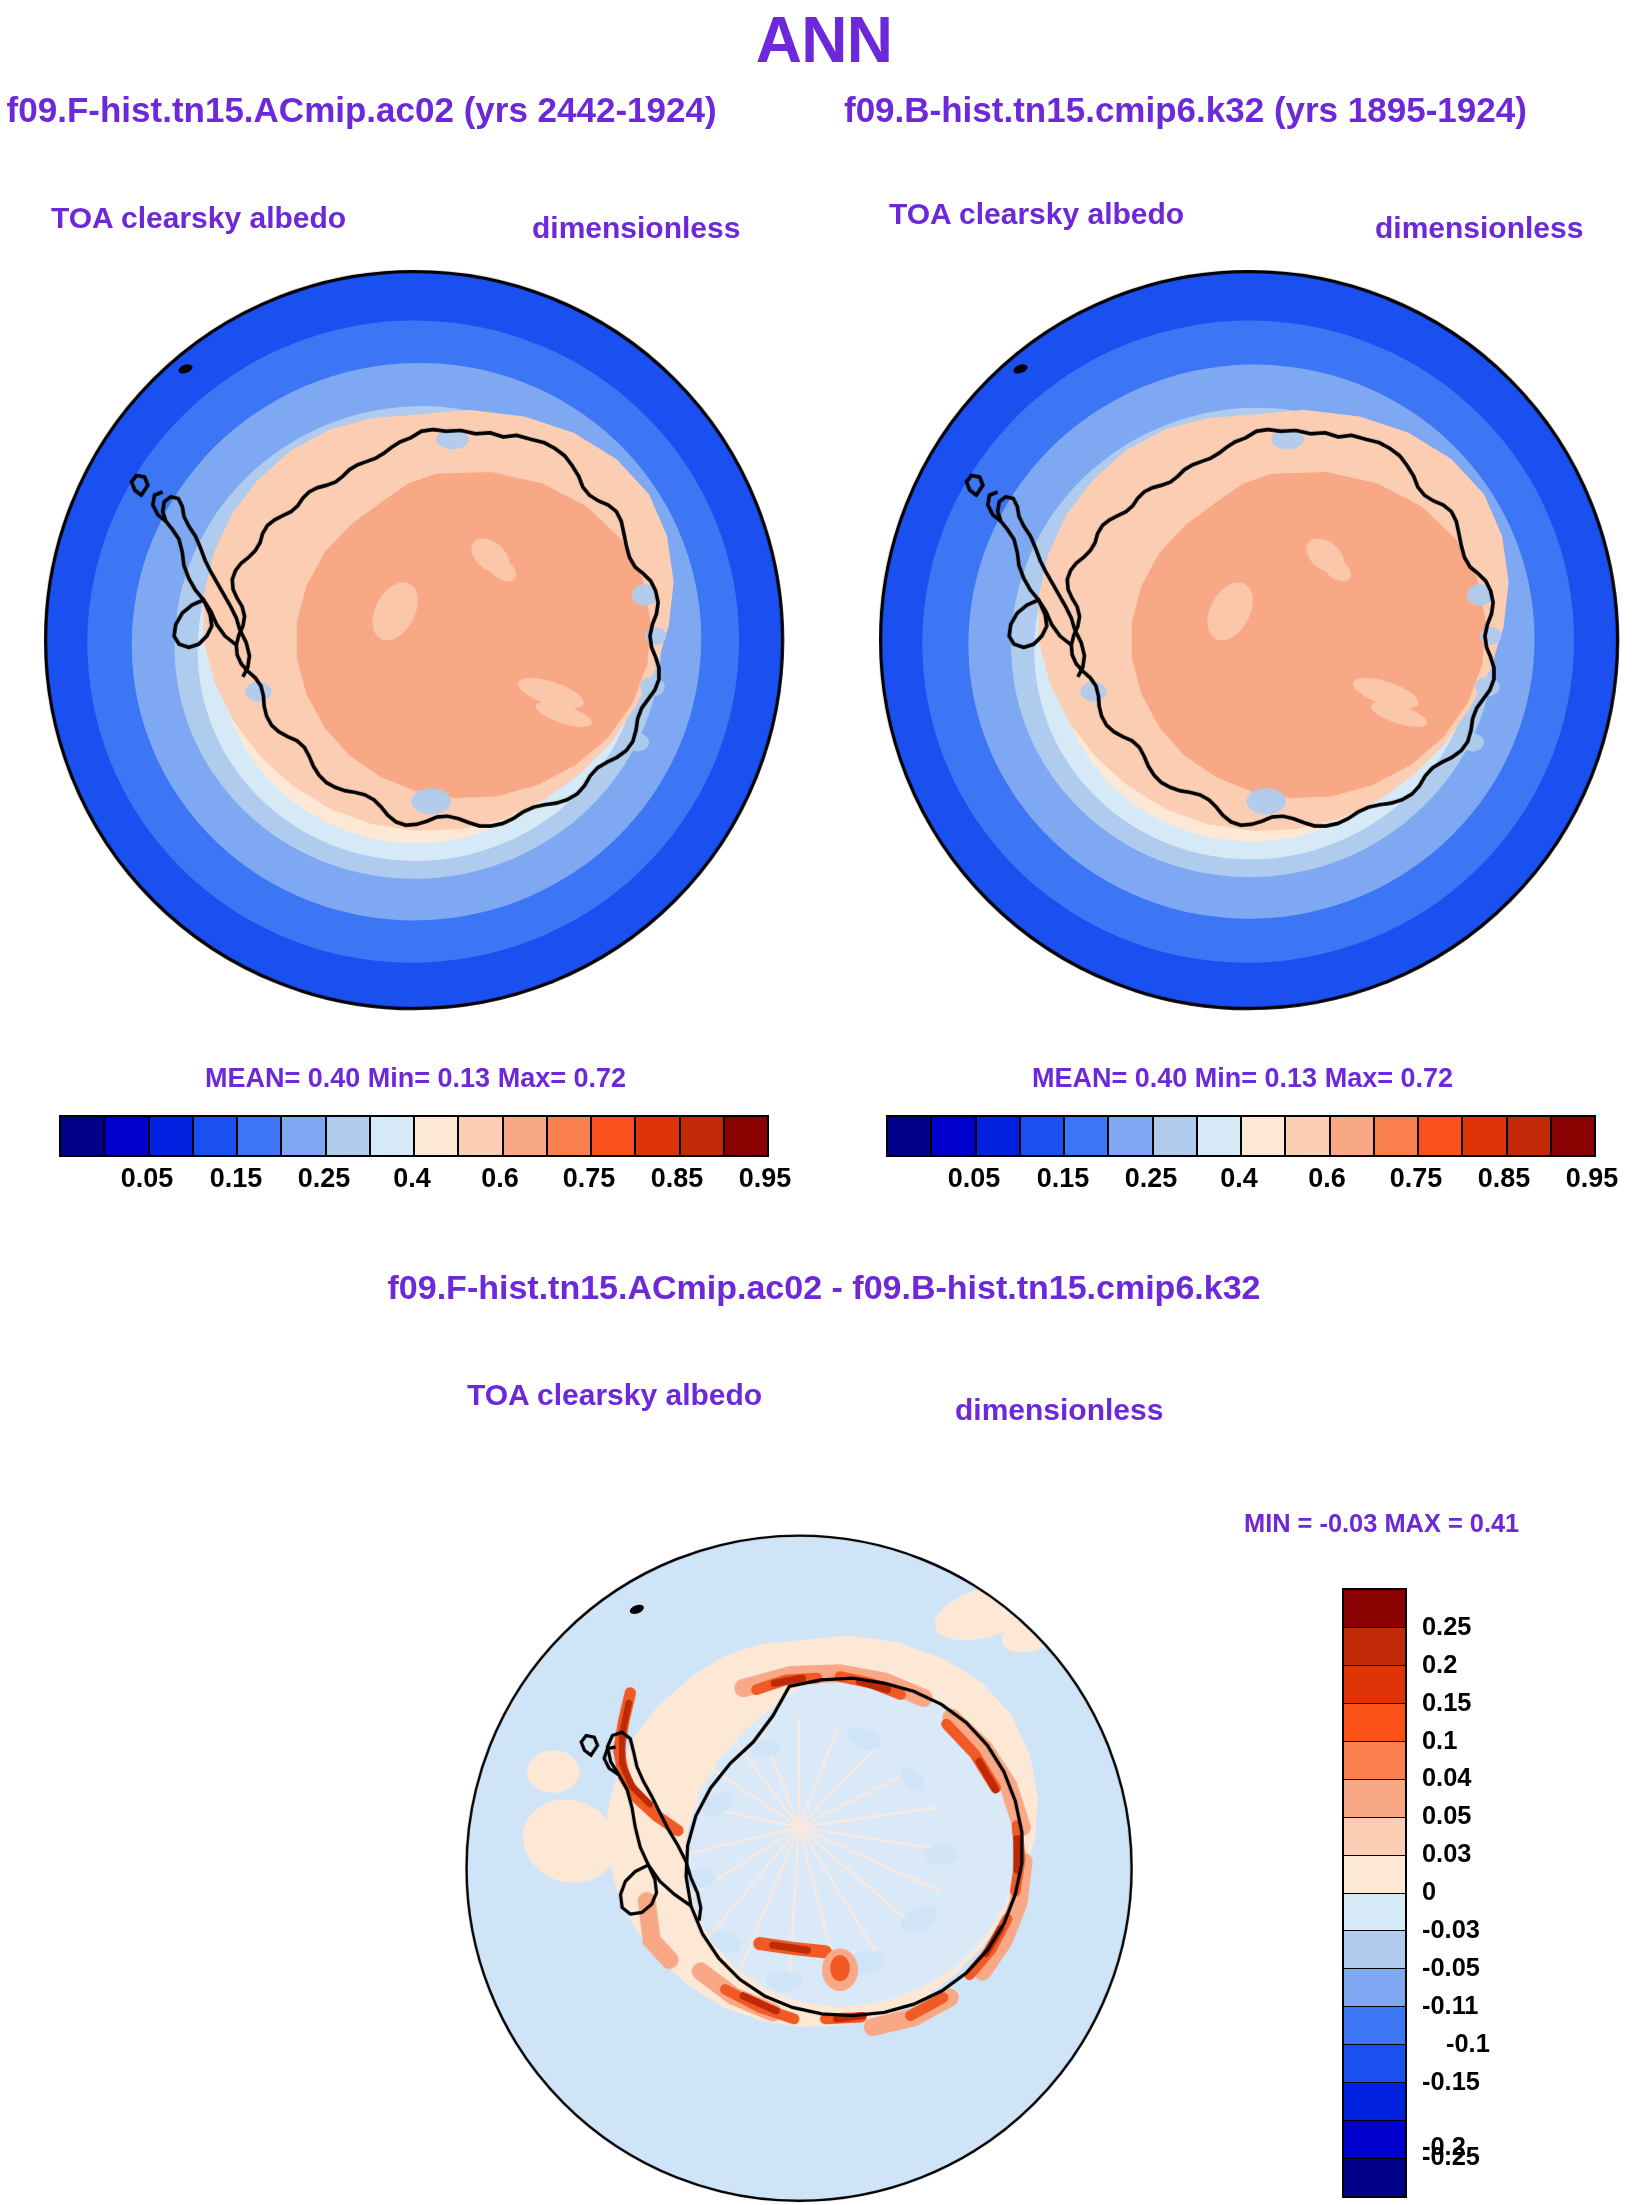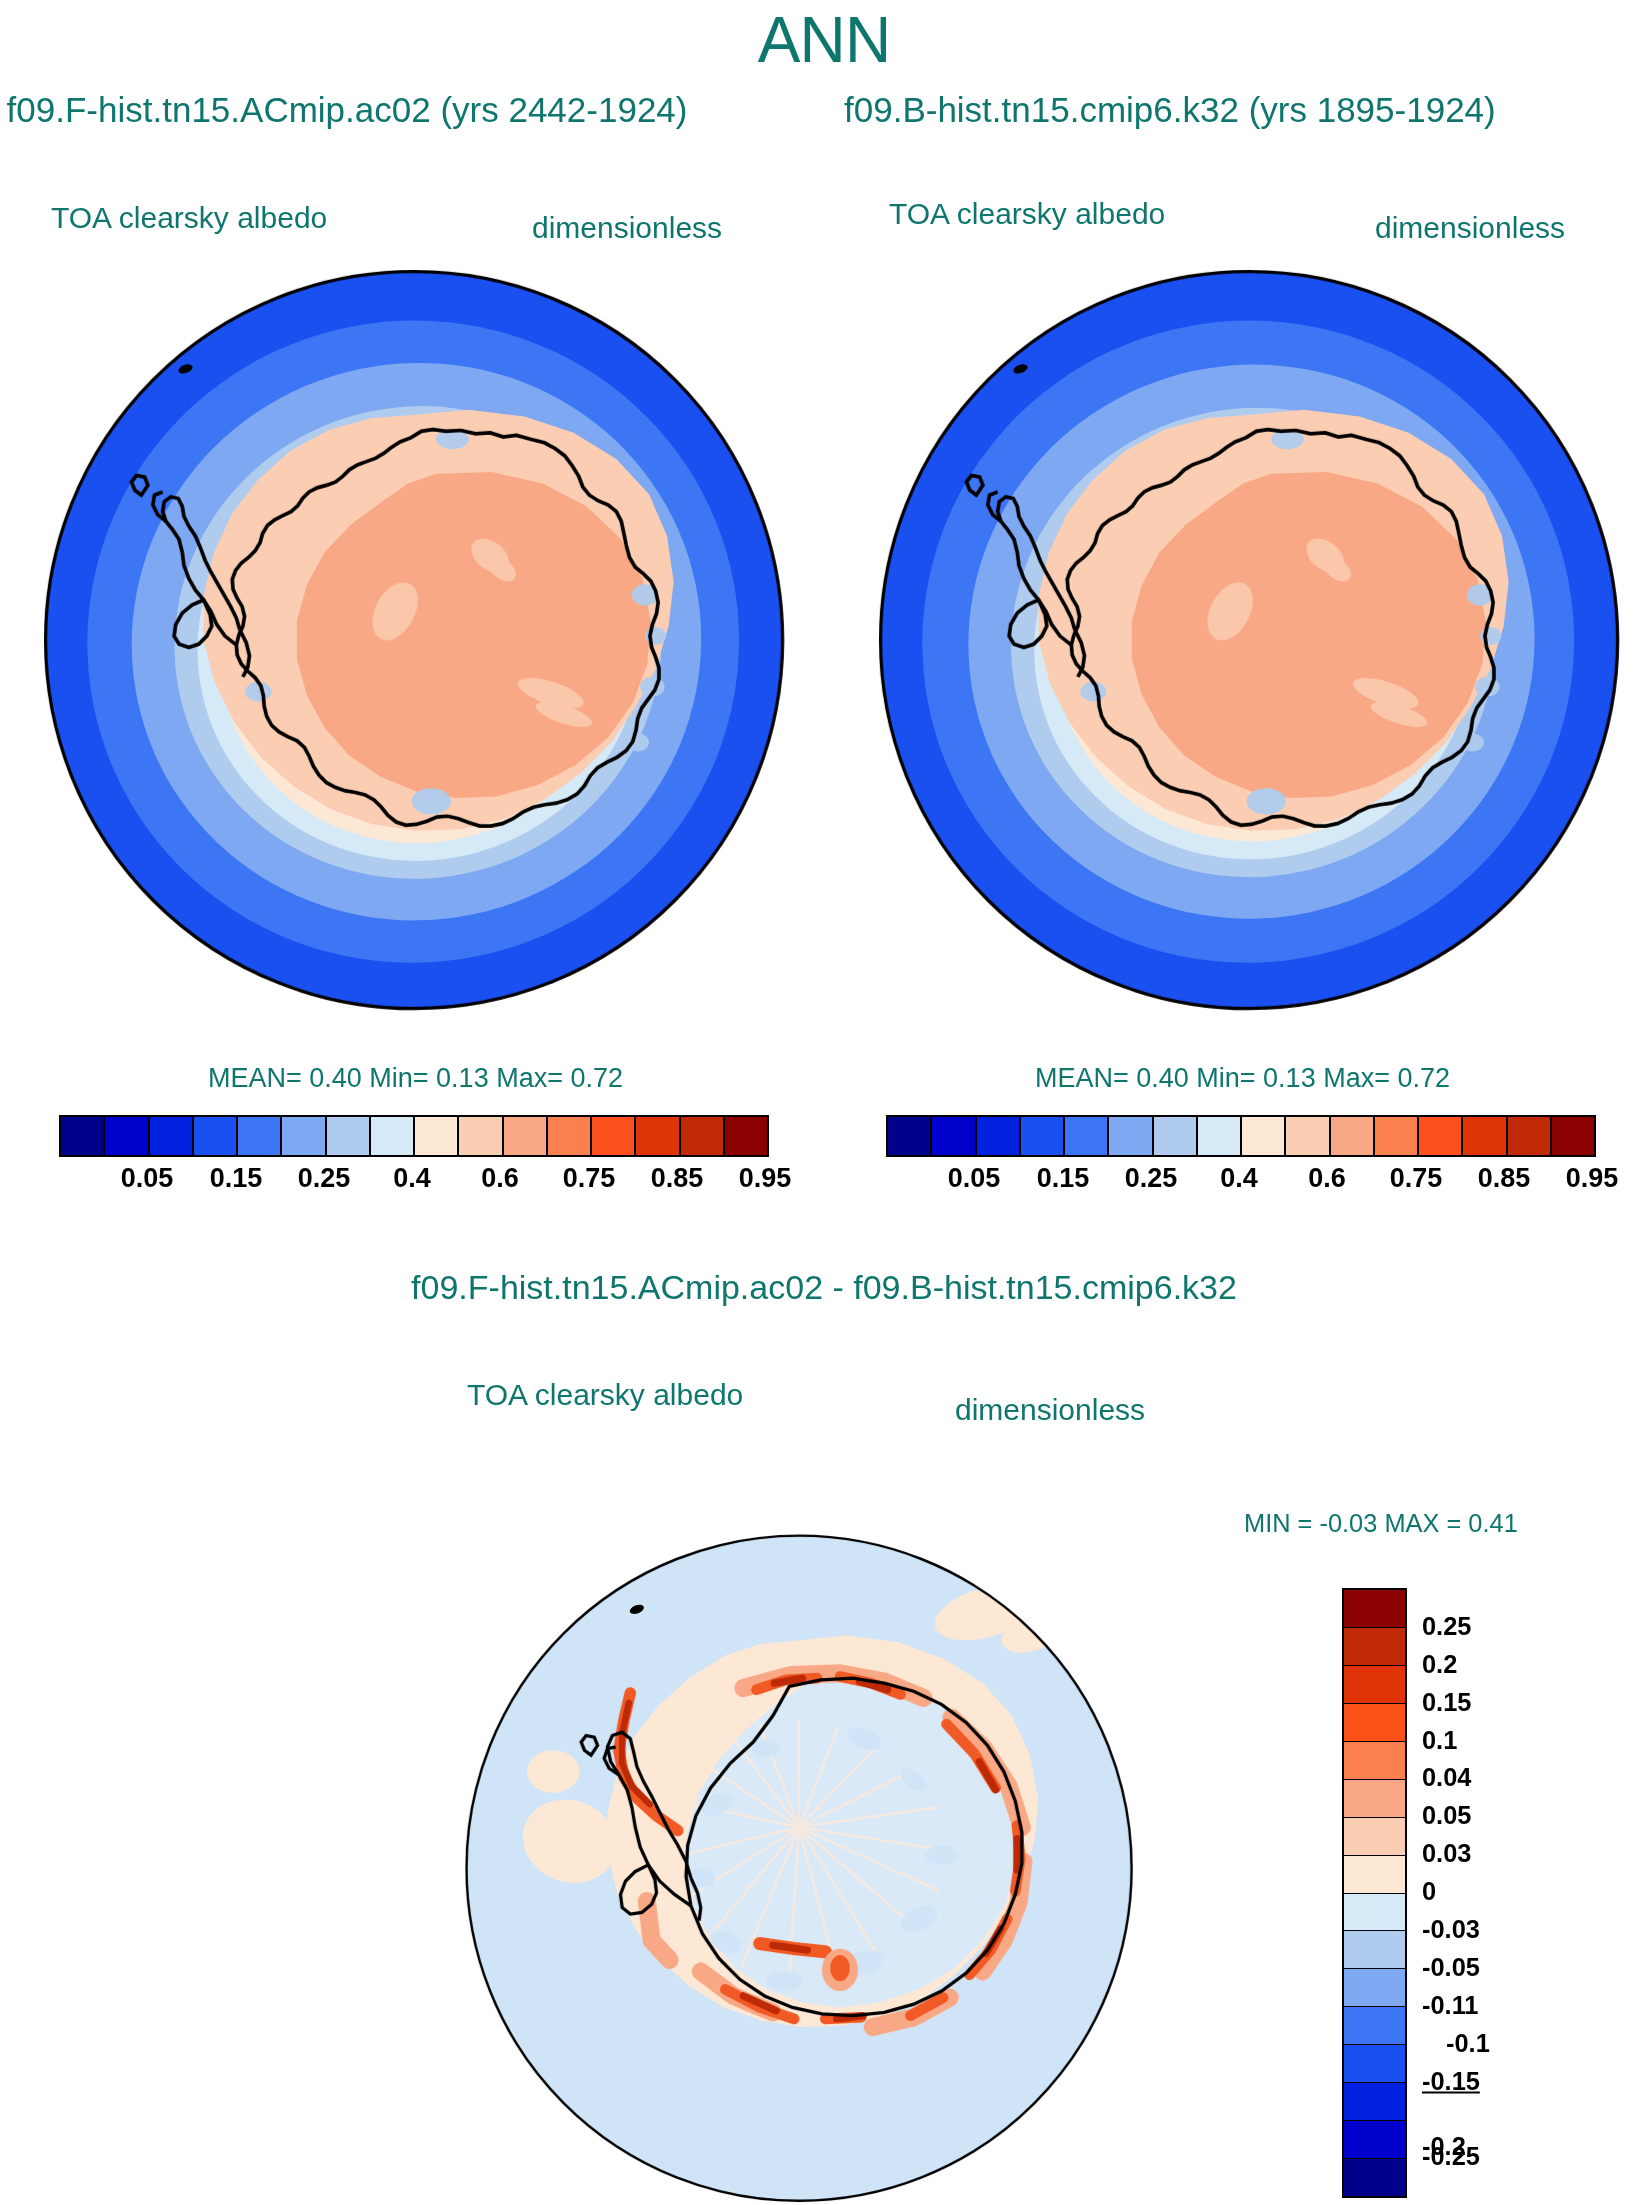--- a/index.html
+++ b/index.html
@@ -1,19 +1,19 @@
 <!DOCTYPE html>
 <html style="font-size:13px"><head>
 <meta charset="utf-8">
 <style>
   html,body{margin:0;padding:0;background:#ffffff;}
   body{width:1648px;height:2205px;position:relative;overflow:hidden;
        font-family:"Liberation Sans", sans-serif;color:#000;}
 
-  .txt{position:absolute;white-space:nowrap;font-weight:normal;color:#0f766e;}
+  .txt{position:absolute;white-space:nowrap;font-weight:bold;color:#6d28d9;}
 
   #main-title{font-size:64px;letter-spacing:-0.8px;}
   .case-title{font-size:35px;}
   .field-label{font-size:30px;}
   .units-label{font-size:30px;}
   .stats-label{font-size:27px;}
   .cb-tick{font-size:27px;}
   #diff-title{font-size:34px;}
   #diff-minmax{font-size:25.4px;}
 
@@ -427,17 +427,17 @@
     <span style="left: 0px; top: 114px; transform: translateY(-50%);">0.15</span>
     <span style="left: 0px; top: 152px; transform: translateY(-50%);">0.1</span>
     <span style="left: 0px; top: 189px; transform: translateY(-50%);">0.04</span>
     <span style="left: 0px; top: 227px; transform: translateY(-50%);">0.05</span>
     <span style="left: 0px; top: 265px; transform: translateY(-50%);">0.03</span>
     <span style="left: 0px; top: 303px; transform: translateY(-50%);">0</span>
     <span style="left: 0px; top: 341px; transform: translateY(-50%);">-0.03</span>
     <span style="left: 0px; top: 379px; transform: translateY(-50%);">-0.05</span>
     <span style="left: 0px; top: 417px; transform: translateY(-50%);">-0.11</span>
     <span style="left: 0px; top: 455px; transform: translateY(-50%); margin-left: 24px;">-0.1</span>
-    <span style="left: 0px; top: 493px; transform: translateY(-50%); text-decoration: underline;">-0.15</span>
+    <span style="left: 0px; top: 493px; transform: translateY(-50%);">-0.15</span>
     <span style="left: 0px; top: 558px; transform: translateY(-50%);">-0.2</span>
     <span style="left: 0px; top: 568px; transform: translateY(-50%);">-0.25</span>
   </div>
 
 
 </body></html>

